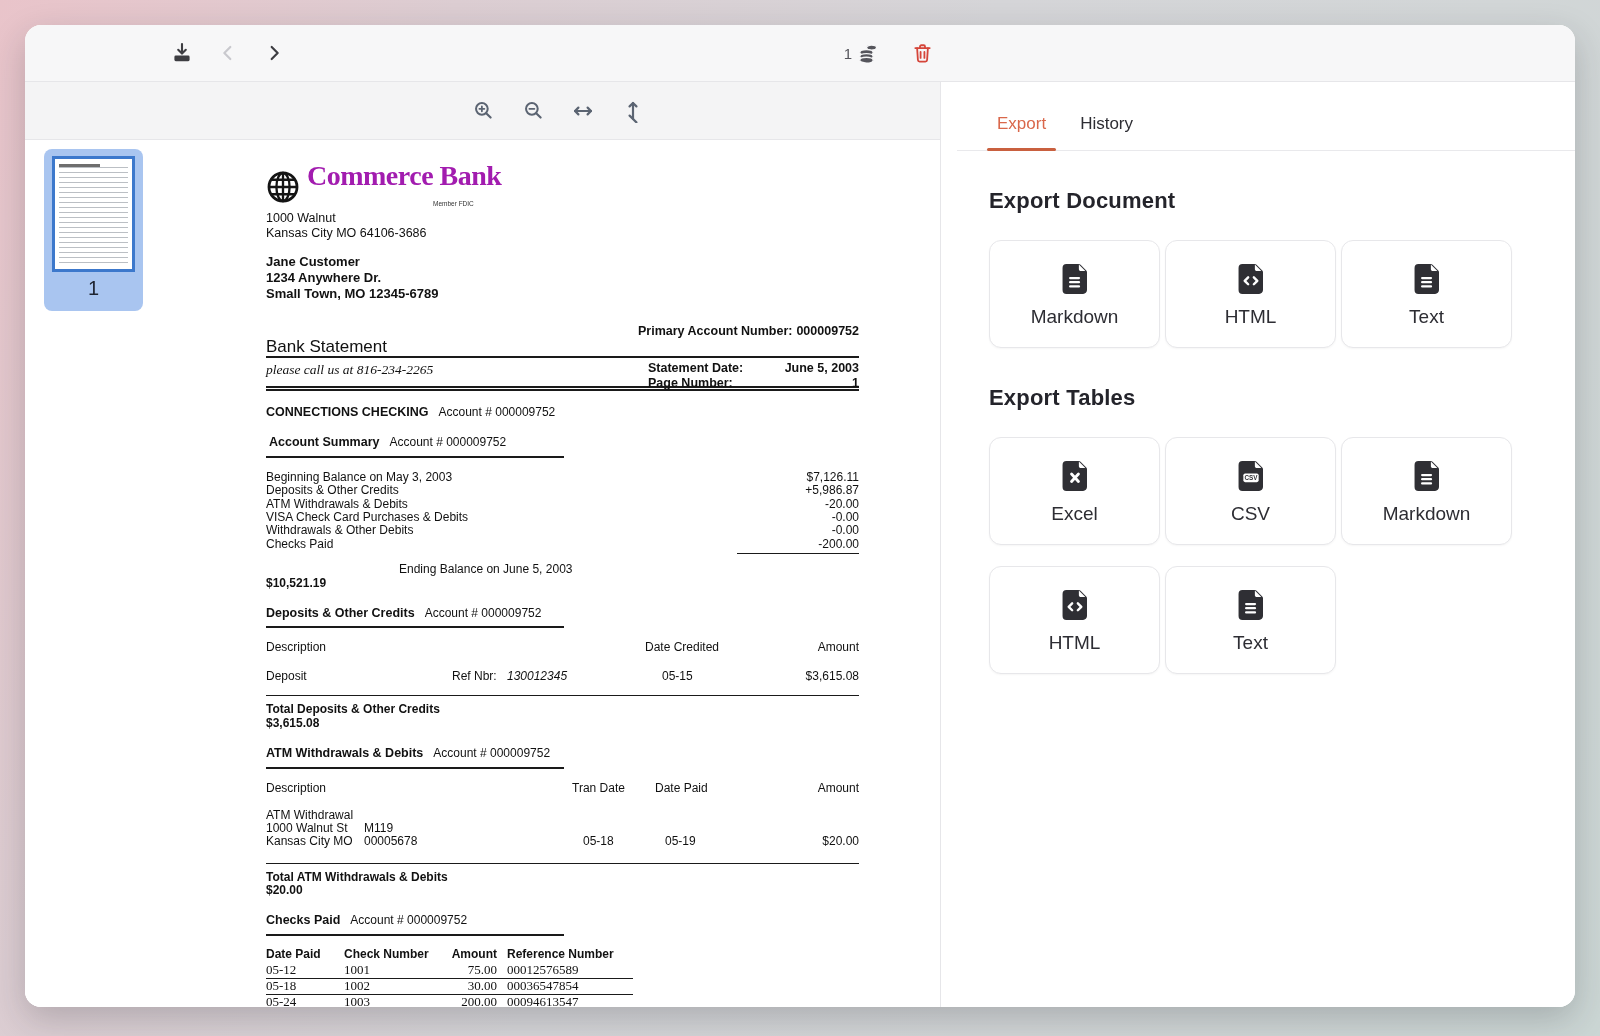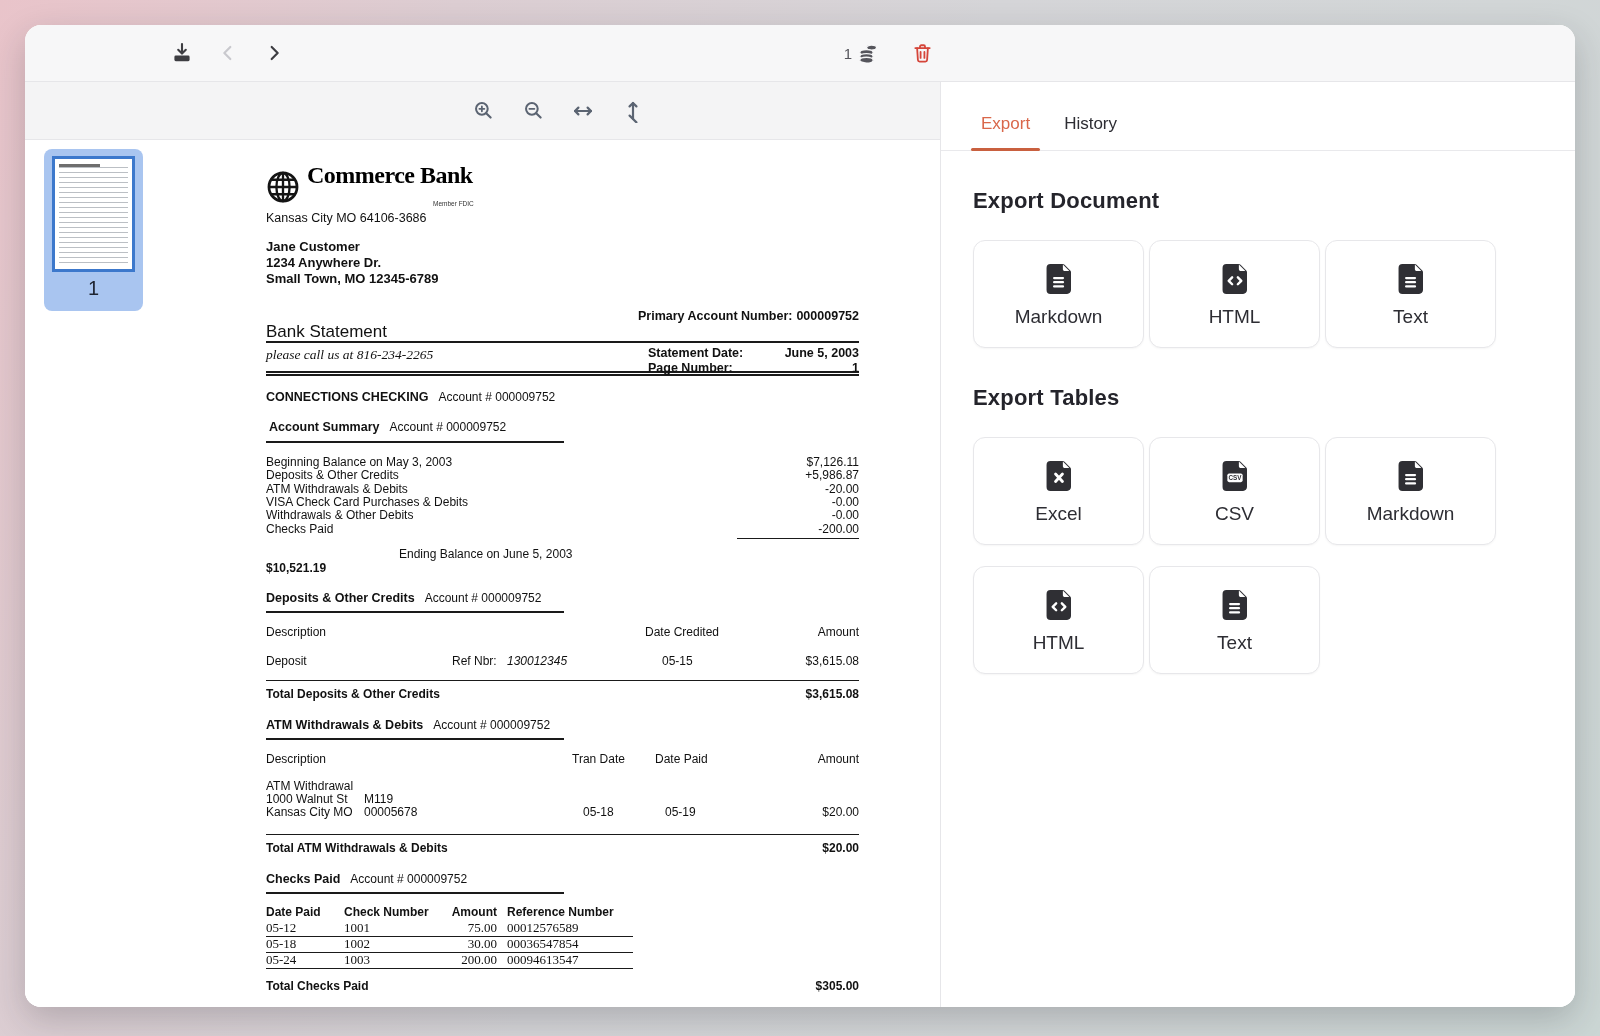--- a/index.html
+++ b/index.html
@@ -38,21 +38,21 @@
       linear-gradient(#555 0 0) 0 0/60% 3px no-repeat,
       repeating-linear-gradient(#b0b4ba 0 1px, transparent 1px 5px);
     background-position:0 0, 0 8px; opacity:.85; }
   .thumb-num { font-size:20px; color:#1e2430; margin-top:5px; }
   
   .statement { position:absolute; left:241px; top:29px; width:593px;
     font-size:12px; line-height:13.4px; color:#111; }
   .serif { font-family:"Liberation Serif",serif; }
   .brand { position:relative; padding-left:41px; height:36px; }
   .brand .globe { position:absolute; left:0; top:1px; }
-  .brand-name { font-family:"Liberation Serif",serif; font-weight:bold; font-size:24px; letter-spacing:-.5px; color:#000000; }
+  .brand-name { font-family:"Liberation Serif",serif; font-weight:bold; font-size:28px; letter-spacing:-.5px; color:#a21caf; }
   .member-fdic { position:absolute; left:167px; top:28px; font-size:6.5px; color:#333; }
   .bank-addr { margin-top:6px; font-size:12.5px; line-height:15px; }
   .cust-addr { margin-top:13px; font-size:13px; line-height:16px; font-weight:bold; }
   .primary-row { position:relative; margin-top:23px; height:14px; font-weight:bold; font-size:12.5px; }
   .primary-row .lab { position:absolute; left:372px; }
   .primary-row .val { position:absolute; right:0; }
   .doc-title { font-size:17px; margin-top:1px; }
   .rule { border-top:1.6px solid #1a1a1a; }
   .rule2 { border-top:2px solid #1a1a1a; }
   .dline { height:5px; border-top:2px solid #1a1a1a; border-bottom:2px solid #1a1a1a; }
@@ -67,33 +67,33 @@
   .rule-half { width:298px; border-top:2px solid #1a1a1a; margin-top:6px; }
   .sum-rows { margin-top:13px; }
   .sum-row { display:flex; justify-content:space-between; }
   .rule-end { width:122px; margin-left:auto; border-top:1.5px solid #1a1a1a; margin-top:2px; }
   .ending-row { display:flex; justify-content:space-between; margin-top:9px;flex-direction:column; }
   .ending-row .lab { margin-left:133px; }
   .tbl-head { position:relative; margin-top:13px; height:14px; font-weight:normal; }
   .abs { position:absolute; }
   .amt-col { position:absolute; right:0; }
   .dep-row { position:relative; margin-top:15px; height:14px; }
-  .total-row { display:flex; justify-content:space-between; font-weight:bold; margin-top:7px; }
+  .total-row { display:flex; justify-content:space-between; font-weight:bold; margin-top:7px;flex-direction:column; }
   .atm-block { position:relative; margin-top:13px; height:40px; }
   .checks-table { margin-top:12px; width:367px; }
   .chk-head { position:relative; height:15px; font-weight:bold; }
   .chk-row { position:relative; height:16px; border-bottom:1.2px solid #1a1a1a;
     font-family:"Liberation Serif",serif; font-size:13px; }
   .chk-c1 { position:absolute; left:0; }
   .chk-c2 { position:absolute; left:78px; }
   .chk-c3 { position:absolute; left:145px; width:86px; text-align:right; }
   .chk-c4 { position:absolute; left:241px; }
   .checks-total { display:flex; justify-content:space-between; font-weight:bold; margin-top:11px; }
   
-  .panel { flex:1; border-left:1px solid #e6e6e9; background:#fff; }
+  .panel { flex:1; border-left:1px solid #e6e6e9; background:#fff;padding-left:16px; }
   .tabbar { display:flex; gap:10px; padding:26px 28px 0; border-bottom:1px solid #e9e9ec; }
   .tab { font-size:17px; color:#2d2d33; padding:6px 12px 16px; cursor:pointer; position:relative; background:none; border:none; font-family:inherit; }
   .tab.active { color:#d9674a; }
   .tab.active::after { content:""; position:absolute; left:2px; right:2px; bottom:-1px;
     height:3px; background:#c9603f; border-radius:2px; }
   .panel h2 { font-size:22px; font-weight:bold; color:#24242b; margin:37px 0 0 32px; letter-spacing:.2px; }
   .cards { display:flex; gap:5px; margin:26px 0 0 32px; }
   .cards.second-row { margin-top:21px; }
   .card { width:171px; height:108px; background:#fff; border:1px solid #e7e7ea; border-radius:12px;
     display:flex; flex-direction:column; align-items:center; justify-content:center; gap:9px;
@@ -194,20 +194,21 @@
               <circle cx="16" cy="16" r="13.2" fill="none" stroke="#141414" stroke-width="2.6"></circle>
               <ellipse cx="16" cy="16" rx="6.2" ry="13.2" fill="none" stroke="#141414" stroke-width="2.2"></ellipse>
               <path d="M16 2.8v26.4" stroke="#141414" stroke-width="2.2"></path>
               <path d="M2.8 16h26.4M4.8 9.2h22.4M4.8 22.8h22.4" stroke="#141414" stroke-width="2.2"></path>
             </svg>
             <span class="brand-name">Commerce Bank</span>
             <span class="member-fdic">Member FDIC</span>
           </div>
 
           <div class="bank-addr">
+            <div>1000 Walnut</div>
             <div>Kansas City MO 64106-3686</div>
           </div>
 
           <div class="cust-addr">
             <div>Jane Customer</div>
             <div>1234 Anywhere Dr.</div>
             <div>Small Town, MO 12345-6789</div>
           </div>
 
           <div class="primary-row">

